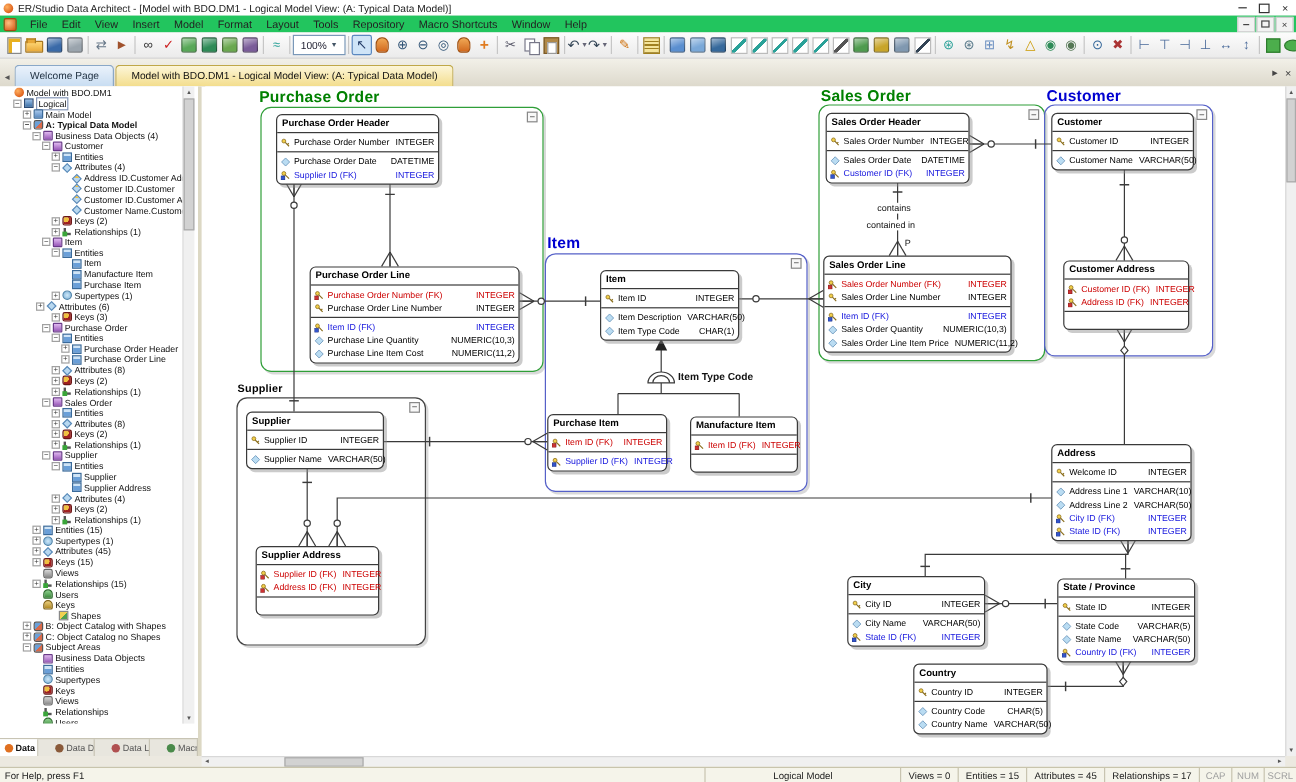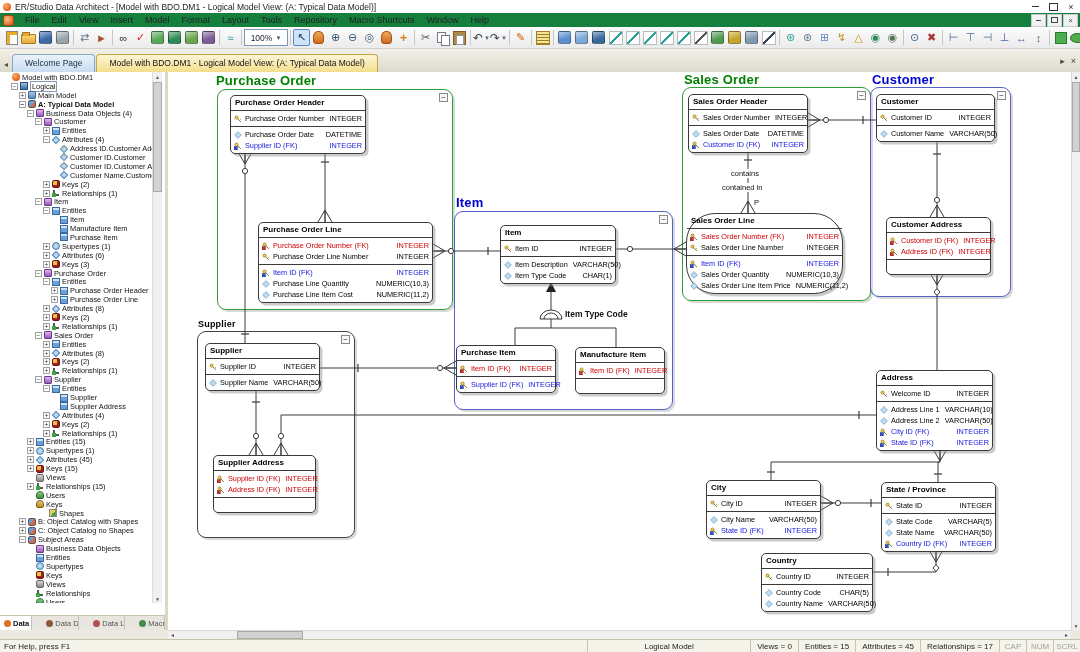--- a/index.html
+++ b/index.html
@@ -7,21 +7,21 @@
        font-family:"Liberation Sans","DejaVu Sans",sans-serif;-webkit-font-smoothing:antialiased;}
   
   #titlebar{position:absolute;left:0;top:0;width:1080px;height:13px;background:#fff;border-bottom:1px solid #e4e4e4;
     display:flex;align-items:center;font-size:8.5px;color:#222;}
   #titlebar .appdot{width:8px;height:8px;border-radius:50%;margin:0 4px 0 3px;
     background:radial-gradient(circle at 35% 35%,#ffb060,#d04000);}
   #titlebar .wbtns{margin-left:auto;display:flex;}
   .wb{width:18px;height:12px;display:flex;align-items:center;justify-content:center;color:#333;font-size:9px;}
   .wb .minbar{width:7px;height:1px;background:#333;}
   .wb .maxsq{width:7px;height:6px;border:1px solid #333;}
-  #menubar{position:absolute;left:0;top:13px;width:1080px;height:14px;background:#15803d;border-bottom:1px solid #e0e0e0;
+  #menubar{position:absolute;left:0;top:13px;width:1080px;height:14px;background:#22c55e;border-bottom:1px solid #e0e0e0;
     display:flex;align-items:center;font-size:9px;color:#222;}
   #menubar .appico{width:9px;height:9px;margin:0 5px 0 3px;border-radius:2px;
     background:radial-gradient(circle at 35% 35%,#ffc080,#d05010);border:1px solid #a84810;}
   .menu-item{padding:0 6px;height:14px;line-height:14px;}
   #menubar .mdibtns{margin-left:auto;display:flex;align-items:center;padding-right:2px;}
   .mdib{width:13px;height:11px;display:flex;align-items:center;justify-content:center;font-size:8px;color:#444;border:1px solid #ccc;background:#f2f2f2;margin-left:1px;}
   .mdib .minbar{width:5px;height:1px;background:#444;}
   .mdib .maxsq{width:5px;height:4px;border:1px solid #444;}
   
   #toolbar{position:absolute;left:0;top:27px;width:1080px;height:22px;background:linear-gradient(#fcfcfc,#ebebeb);
@@ -448,21 +448,21 @@
         <div class="trow" style="padding-left: 51px;">
           <span class="texp none"></span>
           <span class="ti ti-ent"></span>
           <span class="tlabel">Purchase Item</span>
         </div>
         <div class="trow" style="padding-left: 43px;">
           <span class="texp">+</span>
           <span class="ti ti-sup"></span>
           <span class="tlabel">Supertypes (1)</span>
         </div>
-        <div class="trow" style="padding-left: 43px;">
+        <div class="trow" style="padding-left: 30px;">
           <span class="texp">+</span>
           <span class="ti ti-att"></span>
           <span class="tlabel">Attributes (6)</span>
         </div>
         <div class="trow" style="padding-left: 43px;">
           <span class="texp">+</span>
           <span class="ti ti-key"></span>
           <span class="tlabel">Keys (3)</span>
         </div>
         <div class="trow" style="padding-left: 35px;">
@@ -920,21 +920,21 @@
           </div>
           <div class="erow">
             <svg class="ri" viewBox="0 0 10 10">
               <use href="#g-fkb"></use>
             </svg>
             <span class="nm c-b">Customer ID (FK)</span>
             <span class="tp c-b">INTEGER</span>
           </div>
         </div>
       </div>
-      <div class="ent" style="left: 515px; top: 141px; width: 157px; border-radius: 29px;">
+      <div class="ent" style="left: 515px; top: 141px; width: 157px;">
         <div class="etitle">Sales Order Line</div>
         <div class="esec pk">
           <div class="erow">
             <svg class="ri" viewBox="0 0 10 10">
               <use href="#g-fkr"></use>
             </svg>
             <span class="nm c-r">Sales Order Number (FK)</span>
             <span class="tp c-r">INTEGER</span>
           </div>
           <div class="erow">

